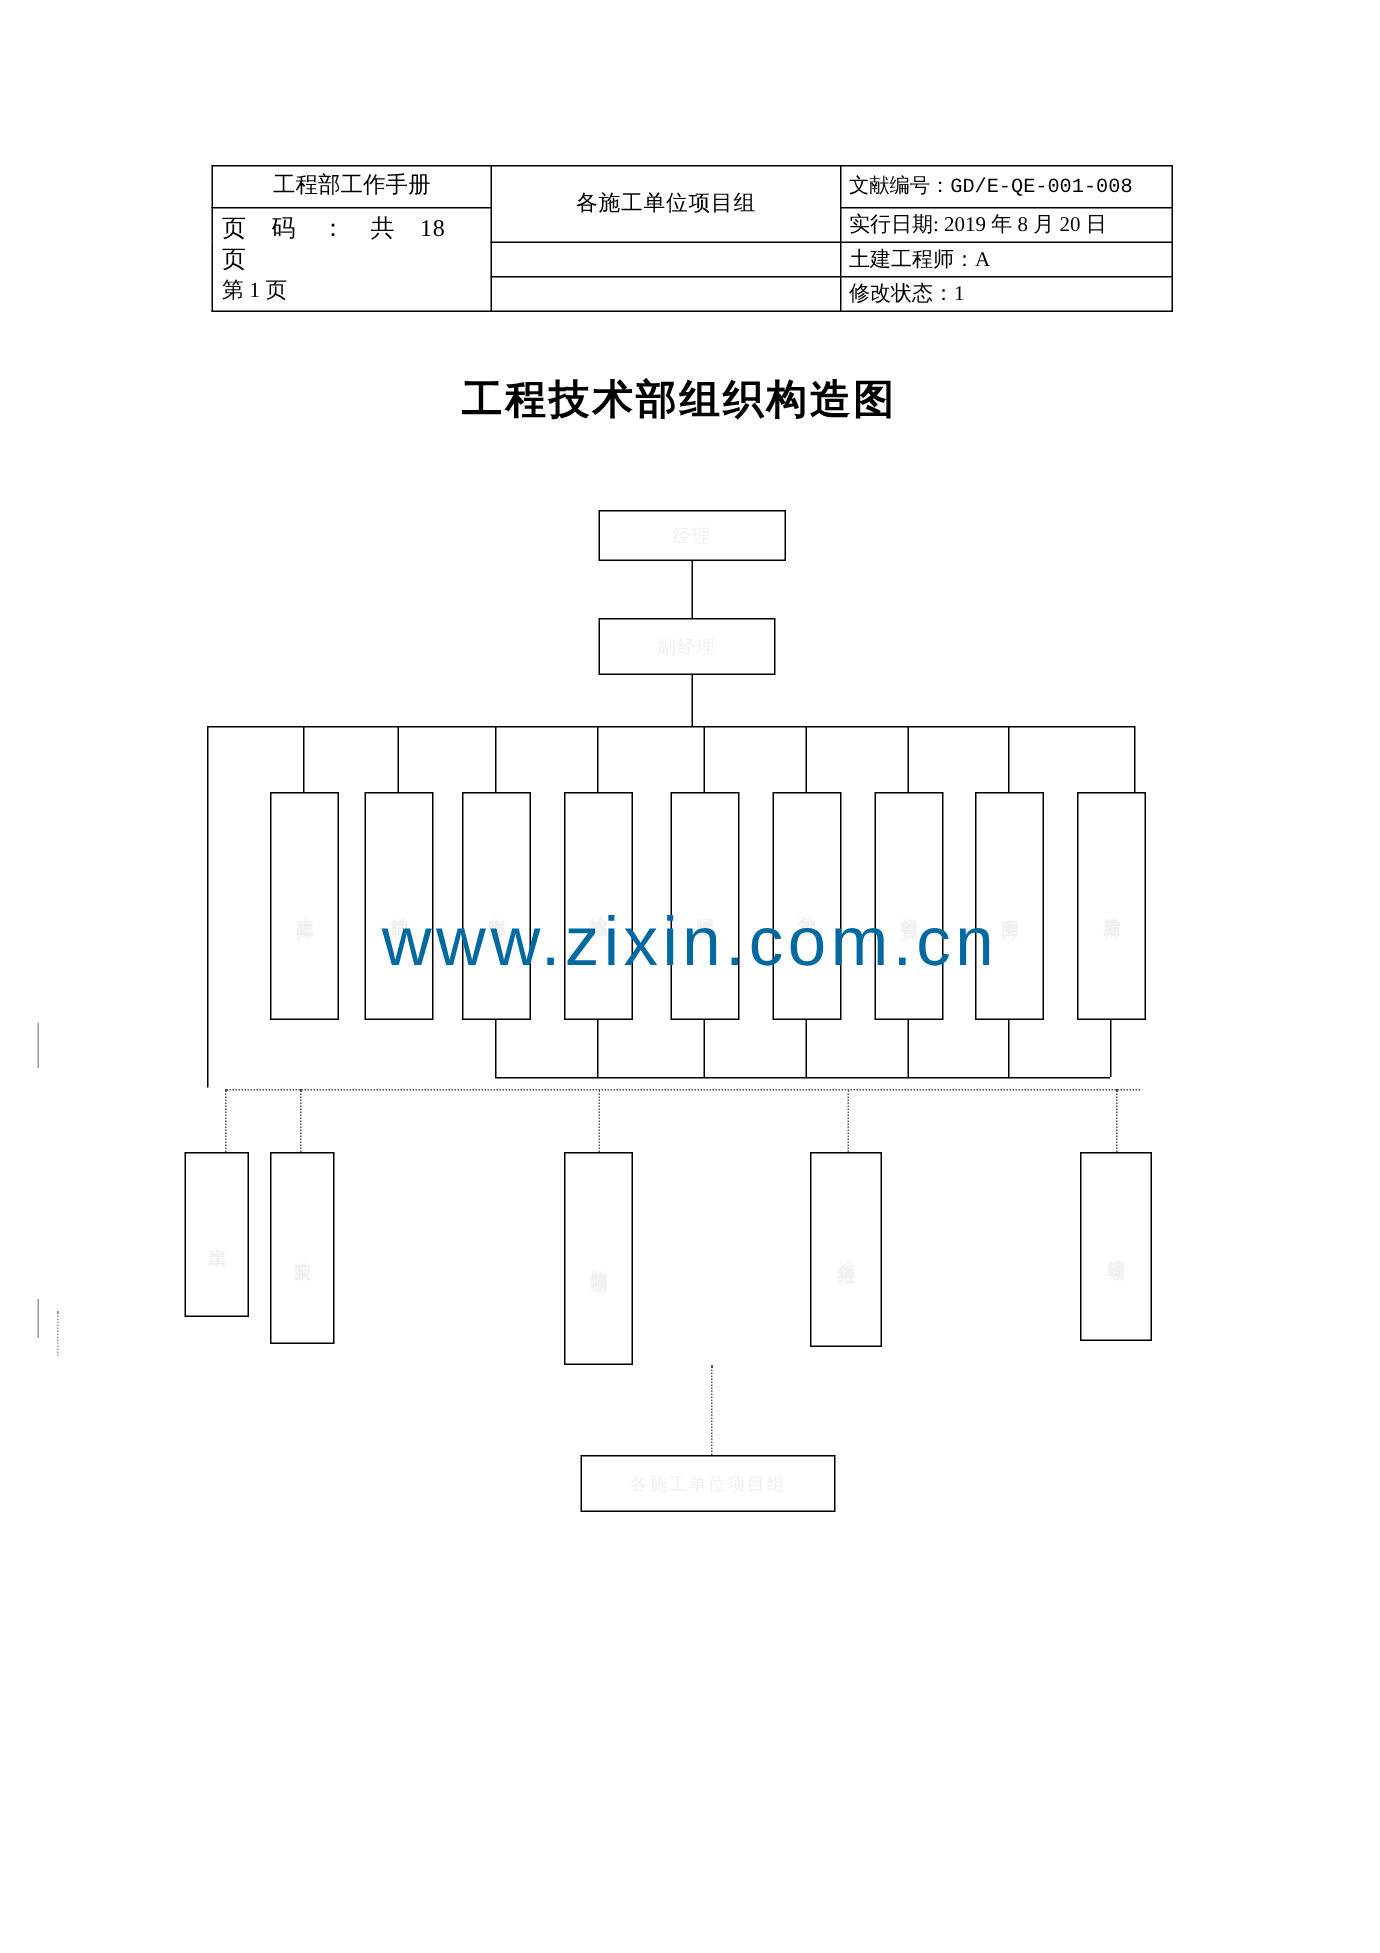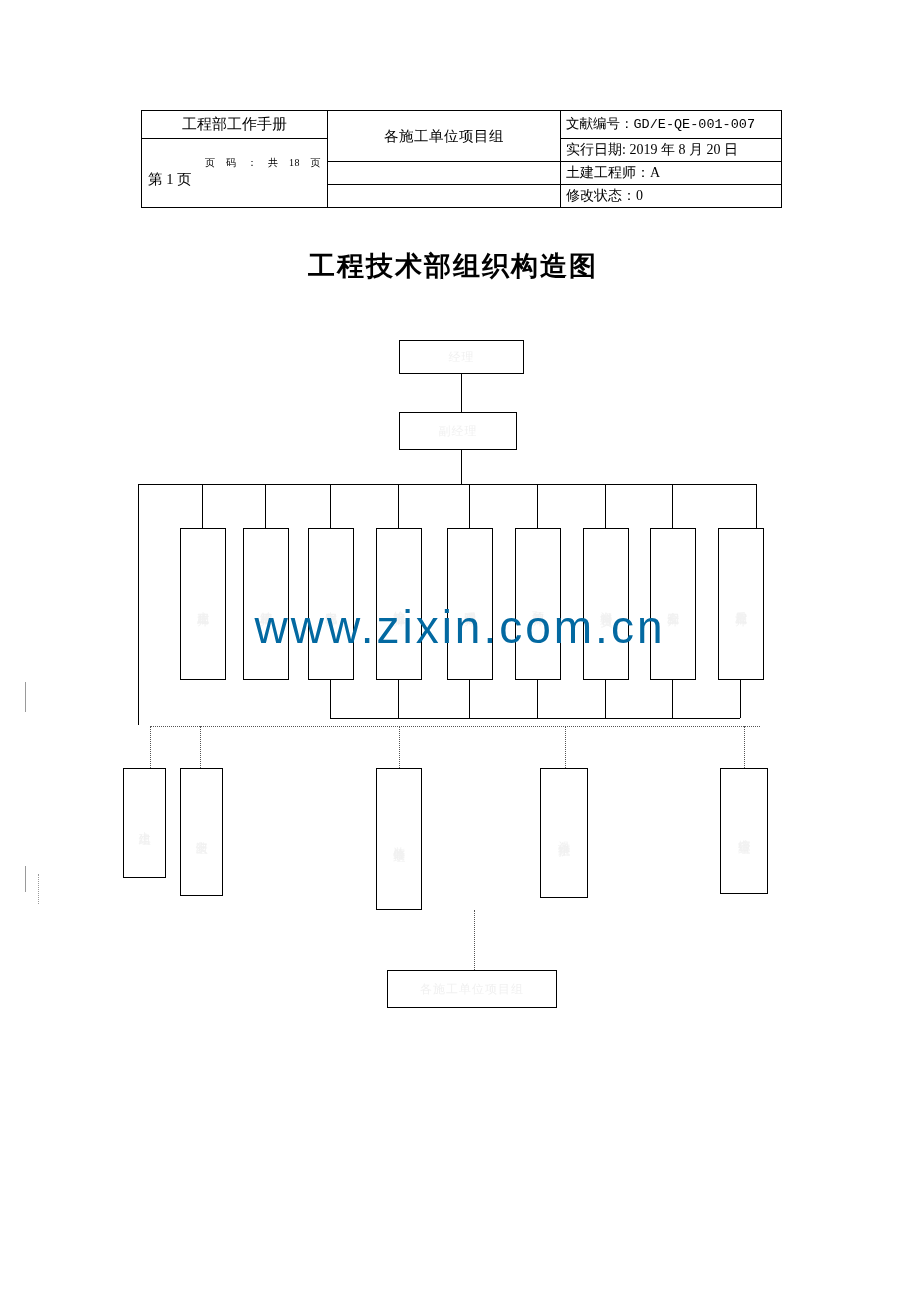--- a/index.html
+++ b/index.html
@@ -39,24 +39,23 @@
   .c-left  { width: 185px; margin-left: 40px; }
   .c-mid   { width: 232px; }
   .c-right { width: 220px; }
 
   .manual-title {
     text-align: center;
     font-size: 15px;
     padding: 4px 0 4px 0;
   }
   .page-line1 {
-    font-size: 10px;
+    font-size: 16px;
     padding: 3px 6px 0 6px;
     letter-spacing: 0.5px;
-    text-align: right;
   }
   .page-line2 {
     font-size: 14.5px;
     padding: 0 6px 3px 6px;
   }
   .doc-title-cell {
     text-align: center;
     font-size: 18px;
     letter-spacing: 0.5px;
   }
@@ -174,42 +173,42 @@
 <table class="header-table">
   <tbody>
       <tr>
     <td class="c-left" rowspan="1">
       <div class="cell-inner manual-title">工程部工作手册</div>
     </td>
     <td class="c-mid doc-title-cell" rowspan="2">
       <div class="cell-inner">各施工单位项目组</div>
     </td>
     <td class="c-right">
-      <div class="meta-cell mono">文献编号：GD/E-QE-001-007</div>
+      <div class="meta-cell mono">文献编号：GD/E-QE-001-008</div>
     </td>
   </tr>
   <tr>
     <td class="c-left" rowspan="3">
       <div class="page-line1">页　码　：　共　18　页</div>
       <div class="page-line2">第 1 页</div>
     </td>
     <td>
       <div class="meta-cell">实行日期: 2019 年 8 月 20 日</div>
     </td>
   </tr>
   <tr>
     <td class="c-mid" style="border-left:1px solid #000;"></td>
     <td>
       <div class="meta-cell">土建工程师：A</div>
     </td>
   </tr>
   <tr>
     <td class="c-mid"></td>
     <td>
-      <div class="meta-cell">修改状态：0</div>
+      <div class="meta-cell">修改状态：1</div>
     </td>
   </tr>
 </tbody>
   </table>
 
 <div class="page-title">工程技术部组织构造图</div>
 
 <div class="chart">
 
   <div class="node horiz top-node" style="left:399px; top:340px; width:125px; height:34px;">

